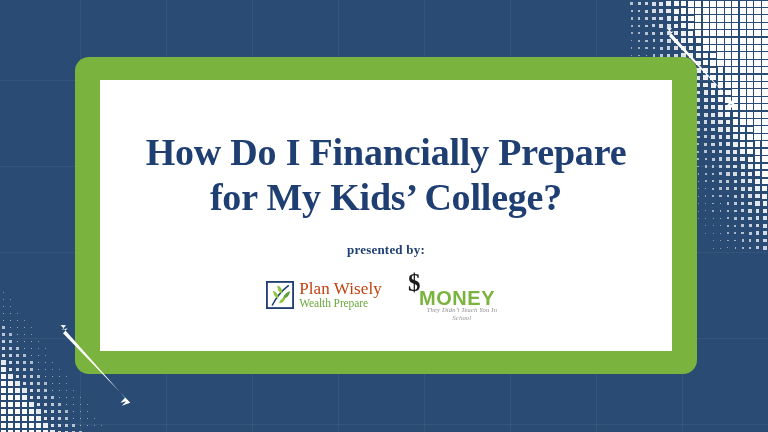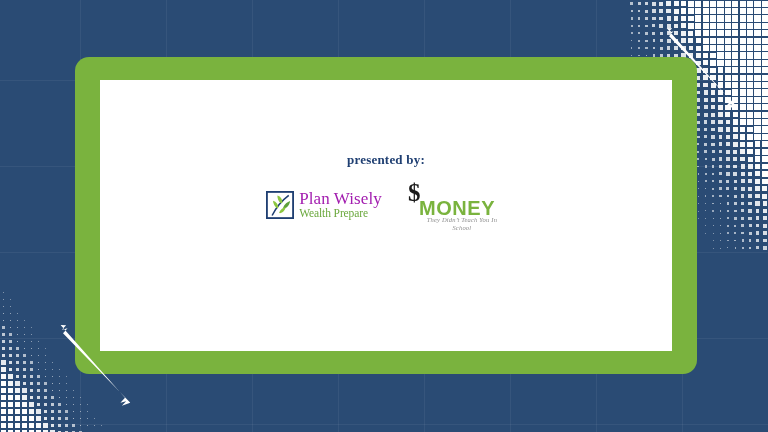--- a/index.html
+++ b/index.html
@@ -109,21 +109,21 @@
     width: 28px;
     height: 28px;
     flex: 0 0 auto;
   }
   .pw-words {
     display: flex;
     flex-direction: column;
     line-height: 1;
   }
   .pw-name {
-    color: #a21caf;
+    color: #c2410c;
     font-family: "Liberation Serif", serif;
     font-size: 17px;
     letter-spacing: 0.1px;
   }
   .pw-sub {
     color: #6aa83c;
     font-family: "Liberation Serif", serif;
     font-size: 11.5px;
     letter-spacing: -0.1px;
     margin-top: 1px;
@@ -907,20 +907,22 @@
       <div class="dot" style="width: 1.63px; height: 1.63px; left: 86.68px; top: 149.68px; opacity: 0.56;"></div>
       <div class="dot" style="width: 1.11px; height: 1.11px; left: 93.94px; top: 149.94px; opacity: 0.49;"></div>
     </div>
 
   <div class="green-frame"></div>
 
   <div class="white-card">
     <div class="card-inner">
 
       <h1 class="slide-title">
+        <span class="line">How Do I Financially Prepare</span>
+        <span class="line">for My Kids’ College?</span>
       </h1>
 
       <div class="presented-by">presented by:</div>
 
       <div class="logo-row">
 
         <div class="pw-logo">
           <span class="pw-mark">
             <svg viewBox="0 0 32 32" width="28" height="28" aria-hidden="true">
               <rect x="1" y="1" width="30" height="30" fill="#ffffff" stroke="#1f3f72" stroke-width="2.2"></rect>

